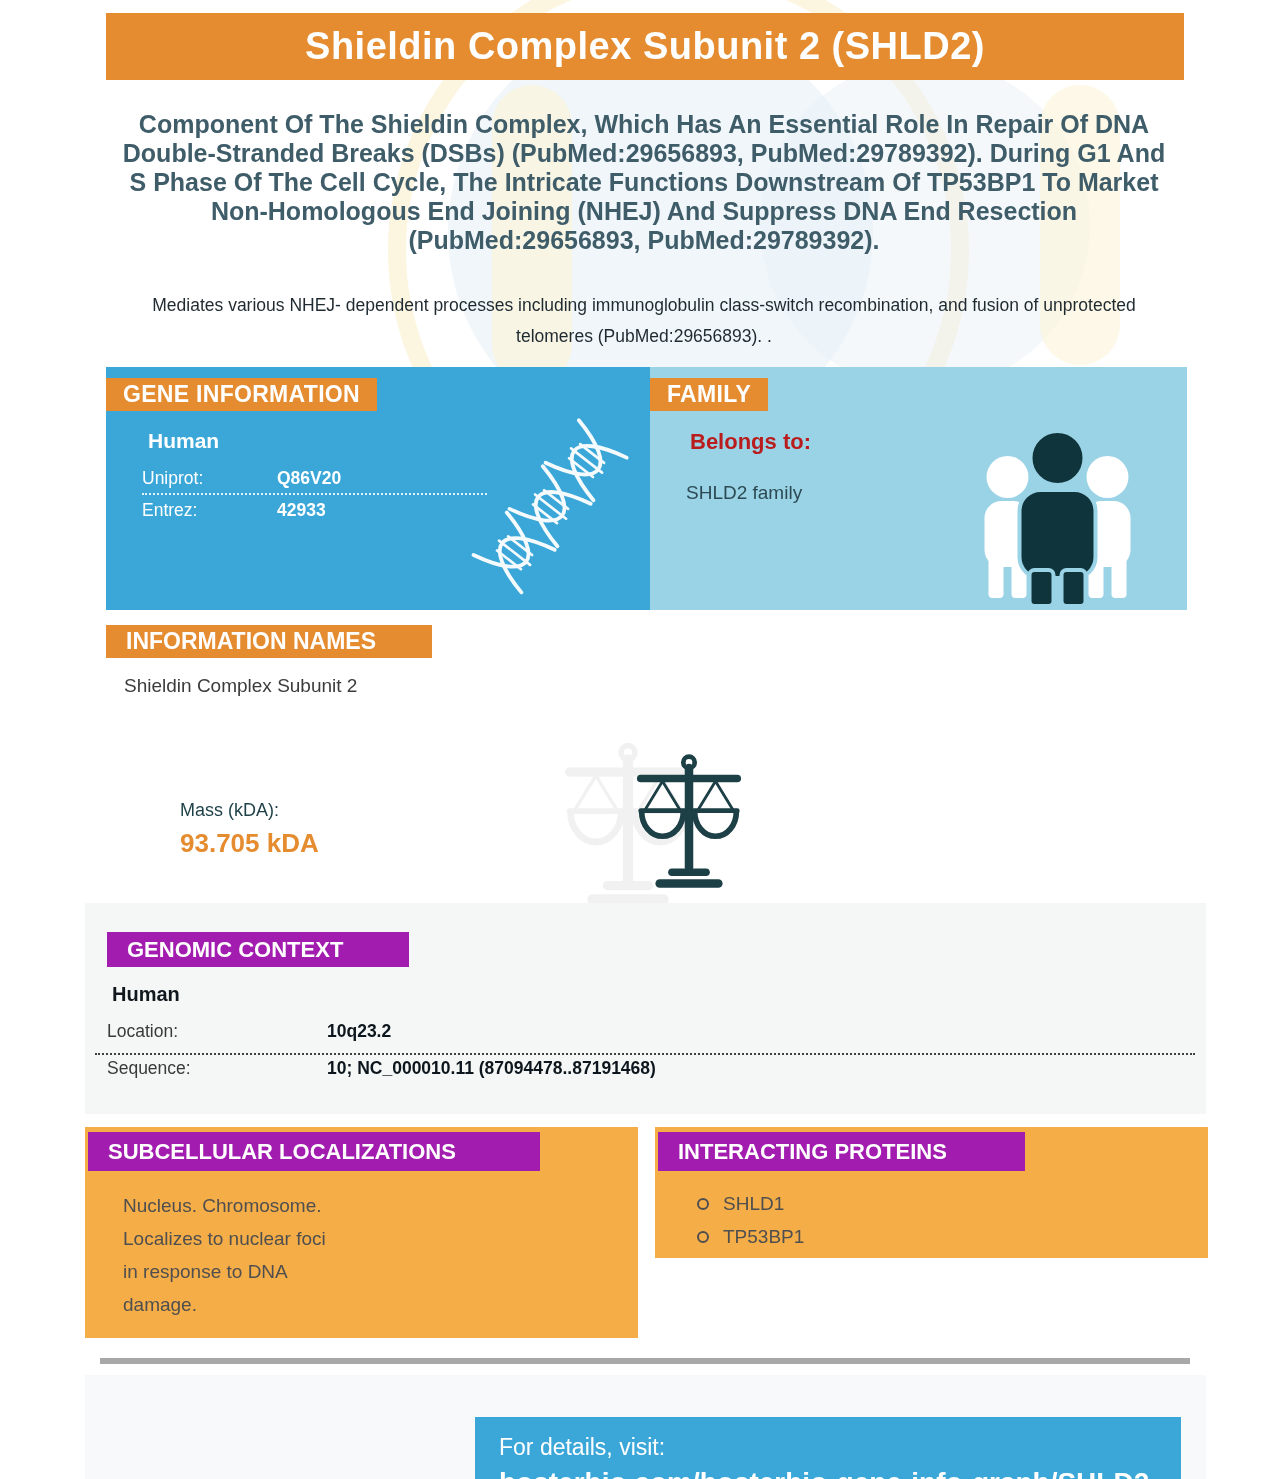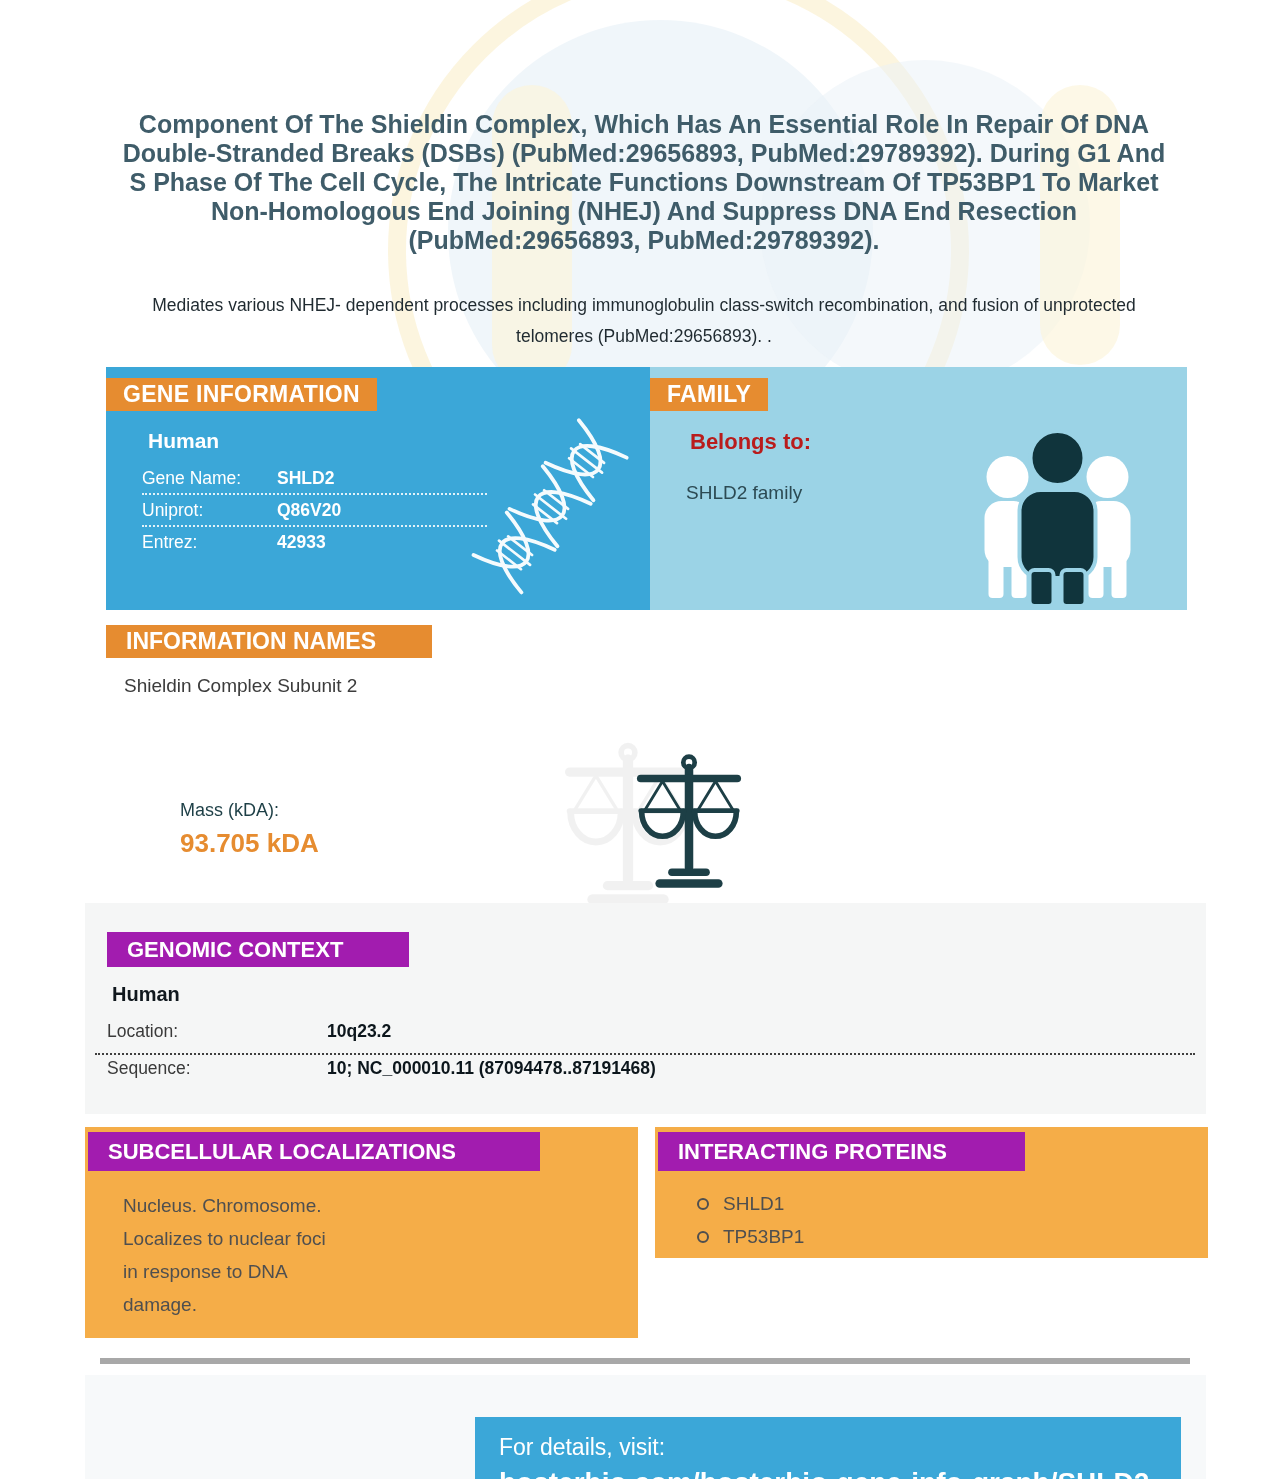--- a/index.html
+++ b/index.html
@@ -100,34 +100,33 @@
 <body>
 
 <div class="page">
 
   <div class="wm wm-ring"></div>
   <div class="wm wm-blue"></div>
   <div class="wm wm-blue2"></div>
   <div class="wm wm-yellow" style="left:492px;top:85px;"></div>
   <div class="wm wm-yellow" style="left:1040px;top:85px;height:280px;"></div>
 
+  <div class="abs title-banner">
+    <span>Shieldin Complex Subunit 2 (SHLD2)</span>
+  </div>
 
   <div class="abs summary">Component Of The Shieldin Complex, Which Has An Essential Role In Repair Of DNA Double-Stranded Breaks (DSBs) (PubMed:29656893, PubMed:29789392). During G1 And S Phase Of The Cell Cycle, The Intricate Functions Downstream Of TP53BP1 To Market Non-Homologous End Joining (NHEJ) And Suppress DNA End Resection (PubMed:29656893, PubMed:29789392).</div>
   <div class="abs summary2">Mediates various NHEJ- dependent processes including immunoglobulin class-switch recombination, and fusion of unprotected telomeres (PubMed:29656893). .</div>
 
   <div class="abs card gene-card">
     <div class="orange-header">
       <span>GENE INFORMATION</span>
     </div>
     <div class="gene-species">Human</div>
     <div class="gene-rows">
-      <div class="gene-row dotted">
-        <span class="lbl">Gene Name:</span>
-        <span class="val">SHLD2</span>
-      </div>
       <div class="gene-row dotted">
         <span class="lbl">Uniprot:</span>
         <span class="val">Q86V20</span>
       </div>
       <div class="gene-row">
         <span class="lbl">Entrez:</span>
         <span class="val">42933</span>
       </div>
     </div>
     <div class="dna-wrap">

